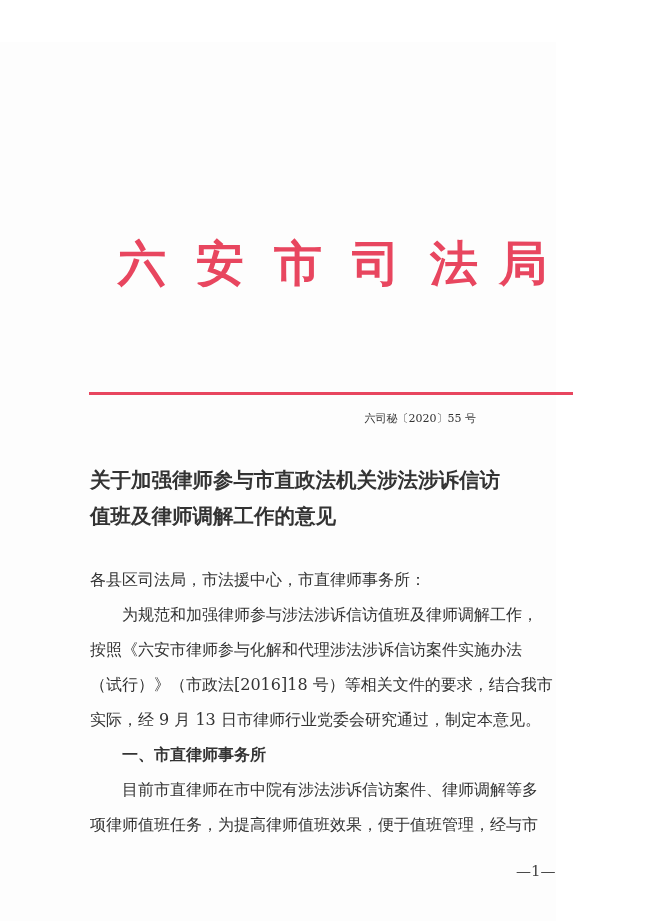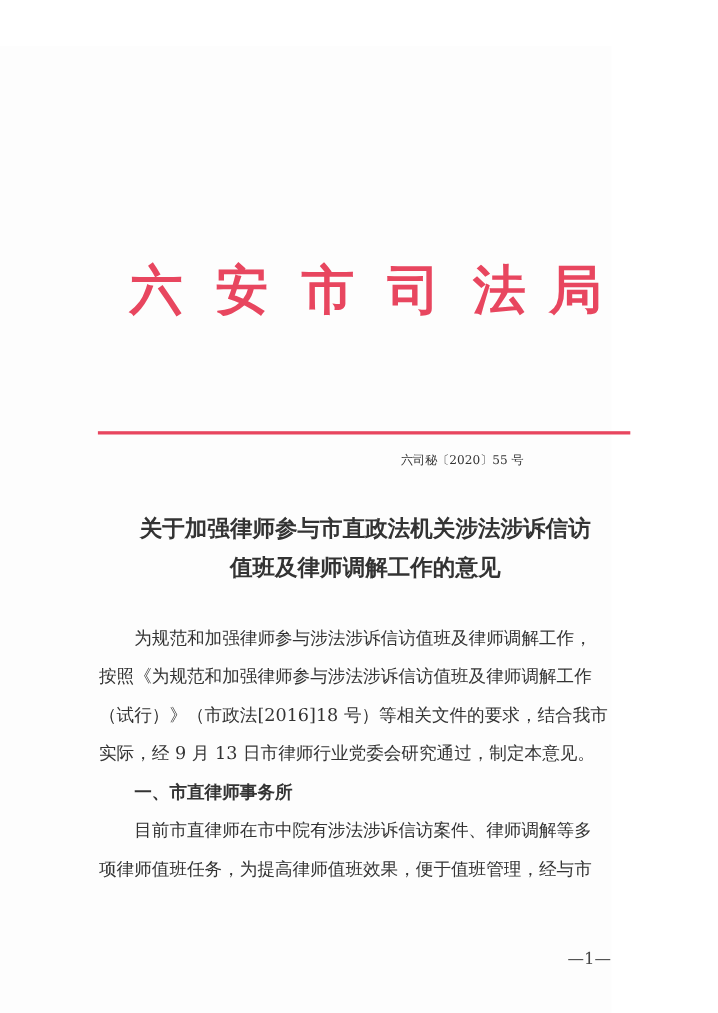--- a/index.html
+++ b/index.html
@@ -7,21 +7,21 @@
          font-family:"DejaVu Serif", serif; color:#2a2a2a; }
   .page { position:absolute; left:0; top:0; width:556px; height:921px; background:#fdfdfd;margin-top:42px; }
   .header-line { position:absolute; left:103px; width:462px; font-family:"DejaVu Sans", sans-serif;
                  font-weight:bold; font-size:48px; color:#e8465f; letter-spacing:0; white-space:nowrap; }
   .h1 { top:190px; }
   .h1 span, .h2 span { display:inline-block; text-align:center; }
   .h2 { top:276px; }
   .red-rule { position:absolute; left:89px; top:350px; width:484px; height:3px; background:#e8465f; }
   .docno { position:absolute; right:80px; top:369px; font-size:11px; color:#333; white-space:nowrap; }
   .title { position:absolute; left:90px; width:484px; top:420px; font-family:"DejaVu Sans", sans-serif;
-           font-weight:bold; font-size:20.5px; color:#333; text-align:center; line-height:36px; }
+           font-weight:bold; font-size:20.5px; color:#333; text-align:left; line-height:36px; }
   .body { position:absolute; left:90px; width:482px; top:520px; font-size:16px; line-height:35px; color:#333; }
   .body p { margin:0; white-space:nowrap; }
   .indent { padding-left:32px; }
   .section { font-family:"DejaVu Sans", sans-serif; font-weight:bold; }
   .pagenum { position:absolute; left:516px; top:820px; font-size:15px; color:#444; }
 </style>
 </head>
 <body>
 
 <div class="page">
@@ -34,22 +34,23 @@
   <div class="red-rule"></div>
 
   <div class="docno">六司秘〔2020〕55 号</div>
 
   <div class="title">
     <div>关于加强律师参与市直政法机关涉法涉诉信访</div>
     <div>值班及律师调解工作的意见</div>
   </div>
 
   <div class="body">
+    <p>各县区司法局，市法援中心，市直律师事务所：</p>
     <p class="indent">为规范和加强律师参与涉法涉诉信访值班及律师调解工作，</p>
-    <p>按照《为规范和加强律师参与涉法涉诉信访值班及律师调解工作</p>
+    <p>按照《六安市律师参与化解和代理涉法涉诉信访案件实施办法</p>
     <p>（试行）》（市政法[2016]18 号）等相关文件的要求，结合我市</p>
     <p>实际，经 9 月 13 日市律师行业党委会研究通过，制定本意见。</p>
     <p class="indent section">一、市直律师事务所</p>
     <p class="indent">目前市直律师在市中院有涉法涉诉信访案件、律师调解等多</p>
     <p>项律师值班任务，为提高律师值班效果，便于值班管理，经与市</p>
   </div>
 
   <div class="pagenum">—1—</div>
 </div>
 

